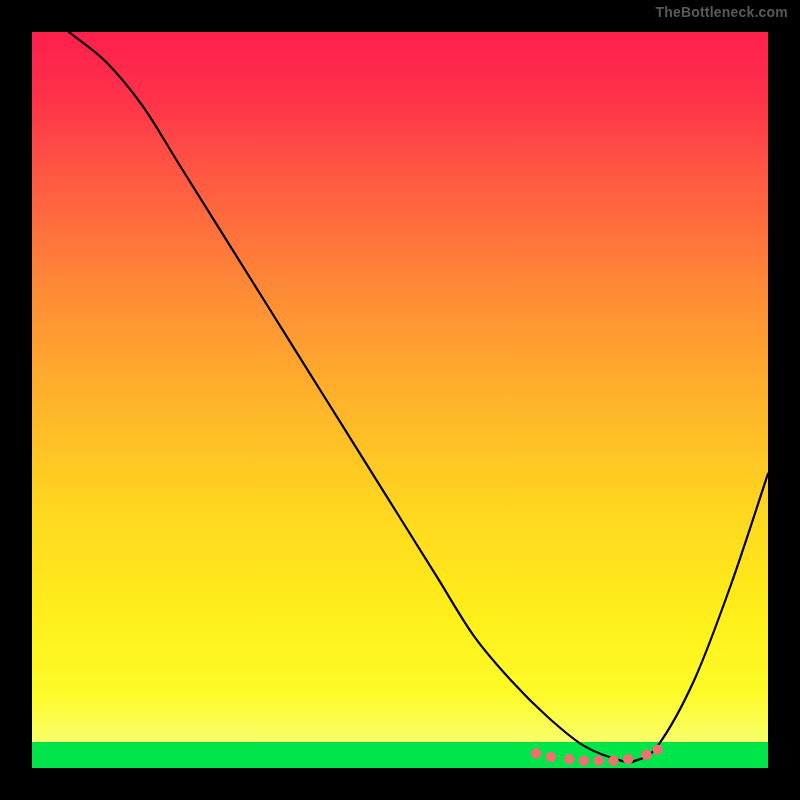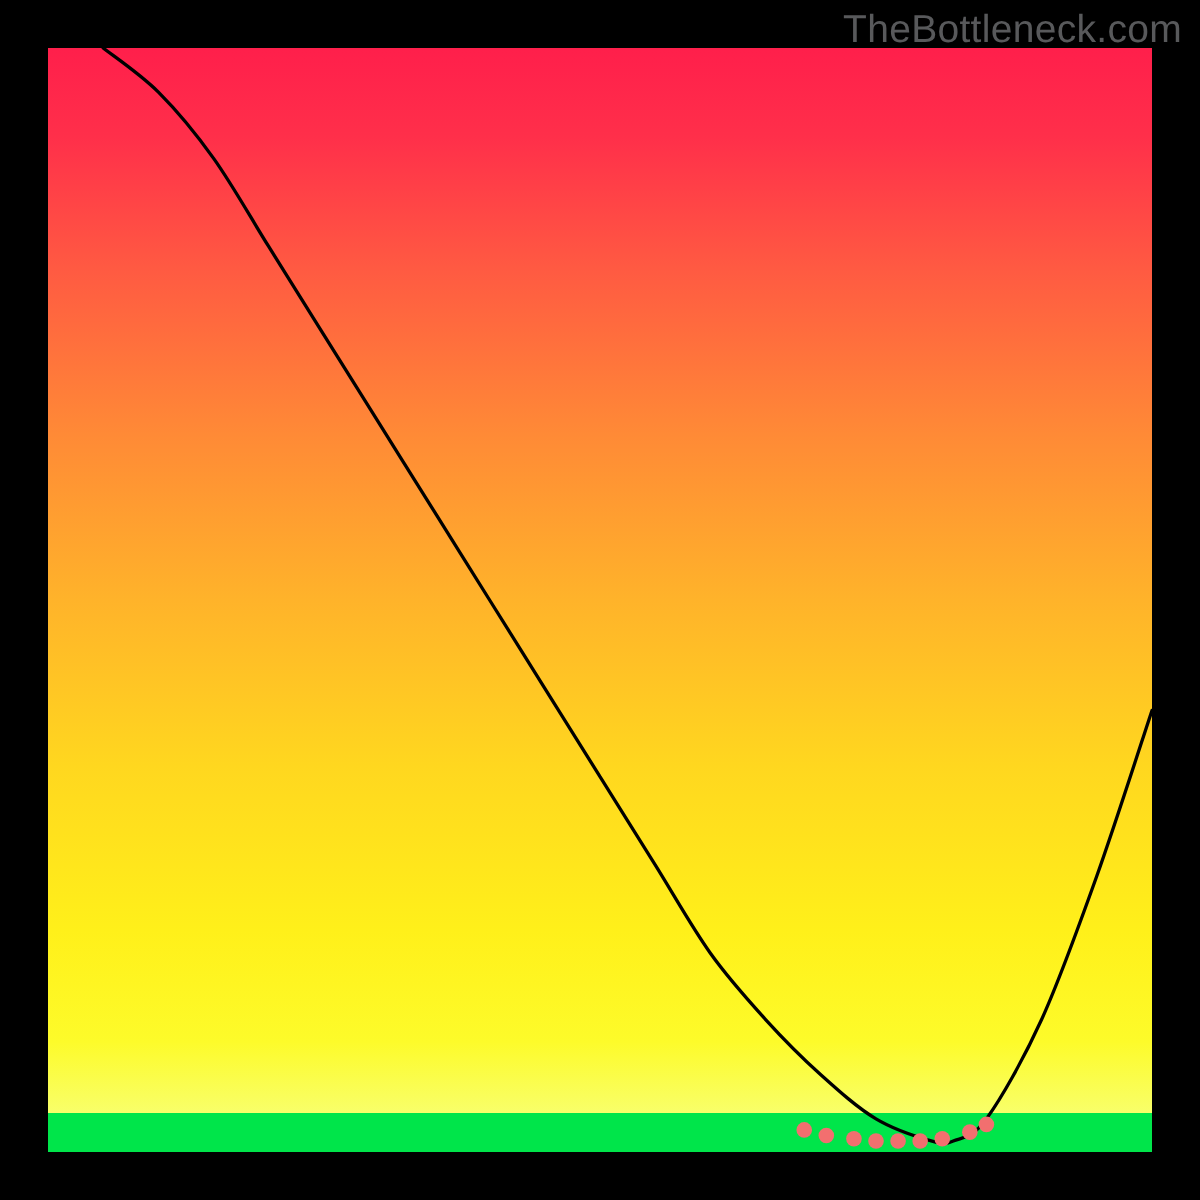--- a/index.html
+++ b/index.html
@@ -8,22 +8,22 @@
     position: relative;
     width: 800px;
     height: 800px;
     background: #000;
   }
   .watermark {
     position: absolute;
     top: 4px;
     right: 12px;
     font-family: Arial, Helvetica, sans-serif;
-    font-size: 26px;
-    font-weight: 400;
+    font-size: 14px;
+    font-weight: 700;
     color: #58595b;
     letter-spacing: 0.2px;
   }
   .plot-area {
     position: absolute;
     left: 32px;
     top: 32px;
     width: 736px;
     height: 736px;
   }

